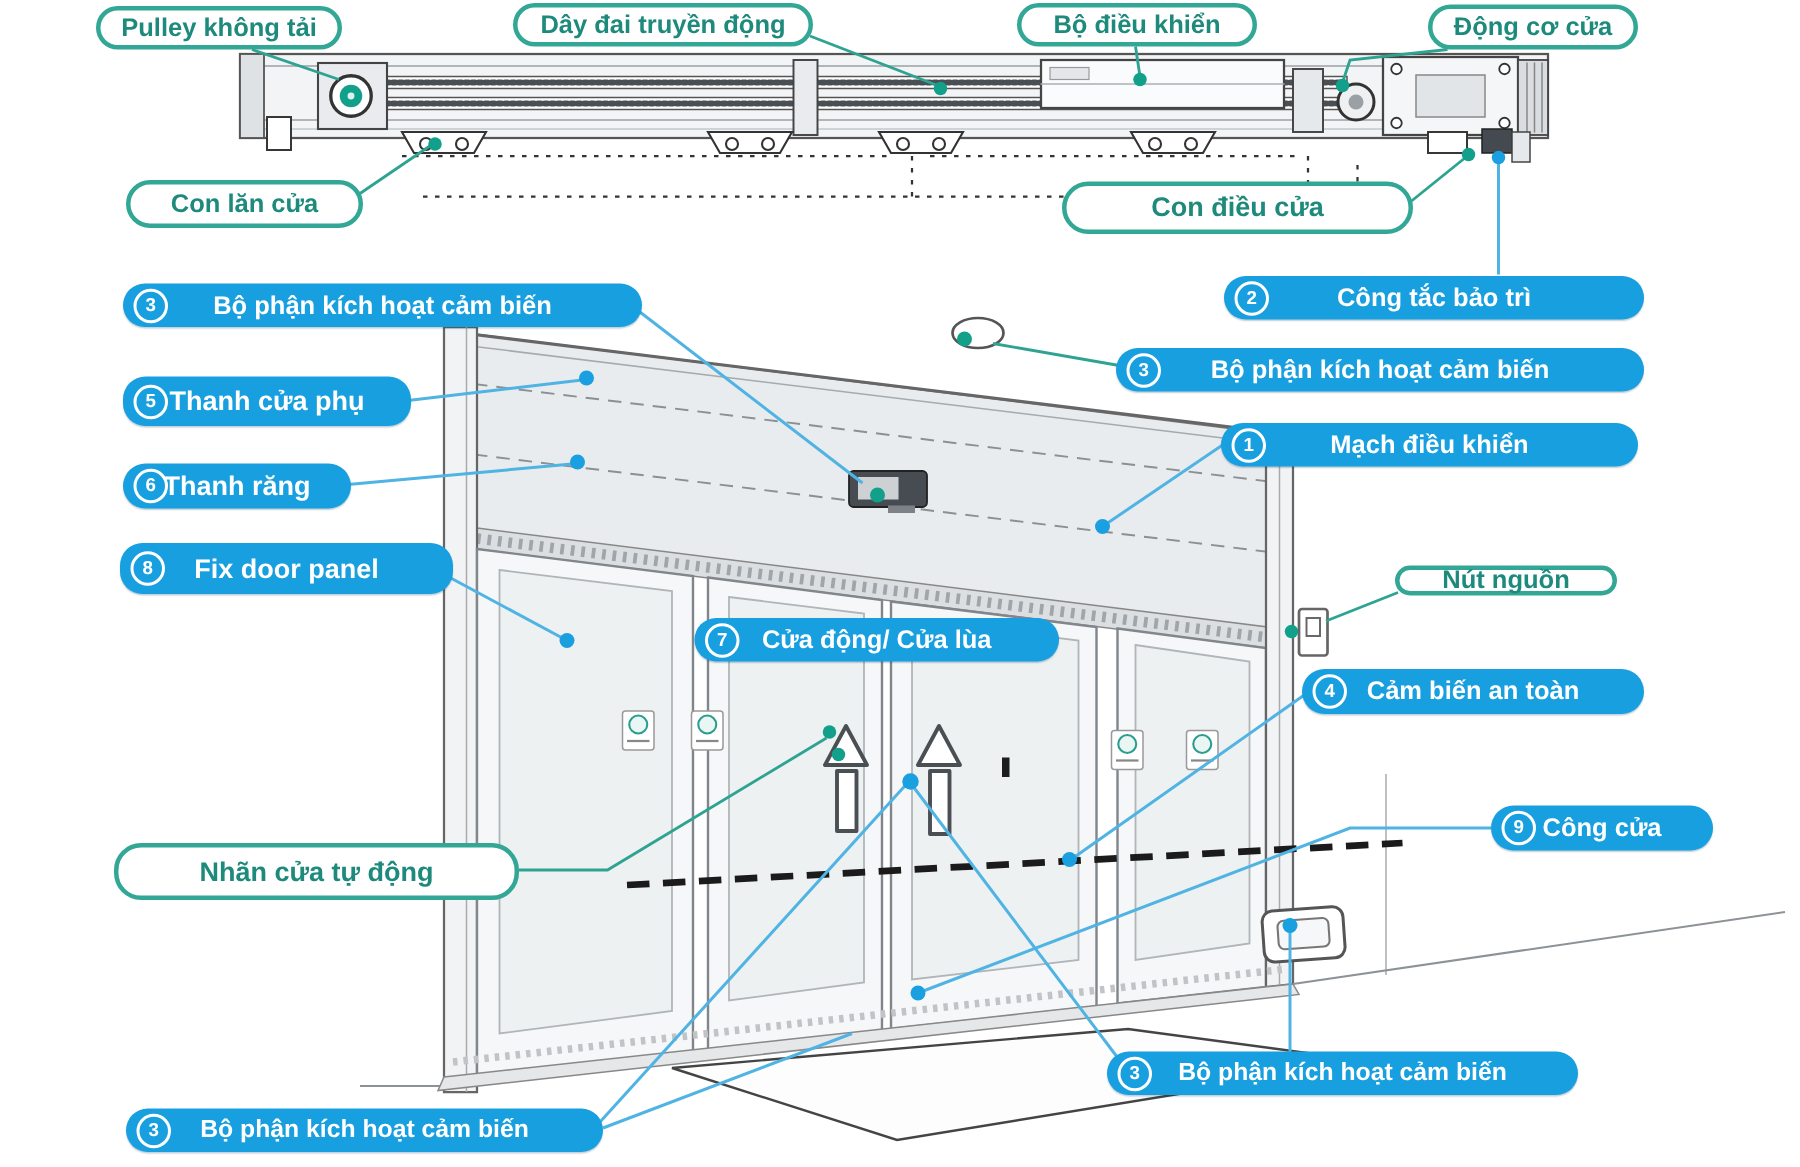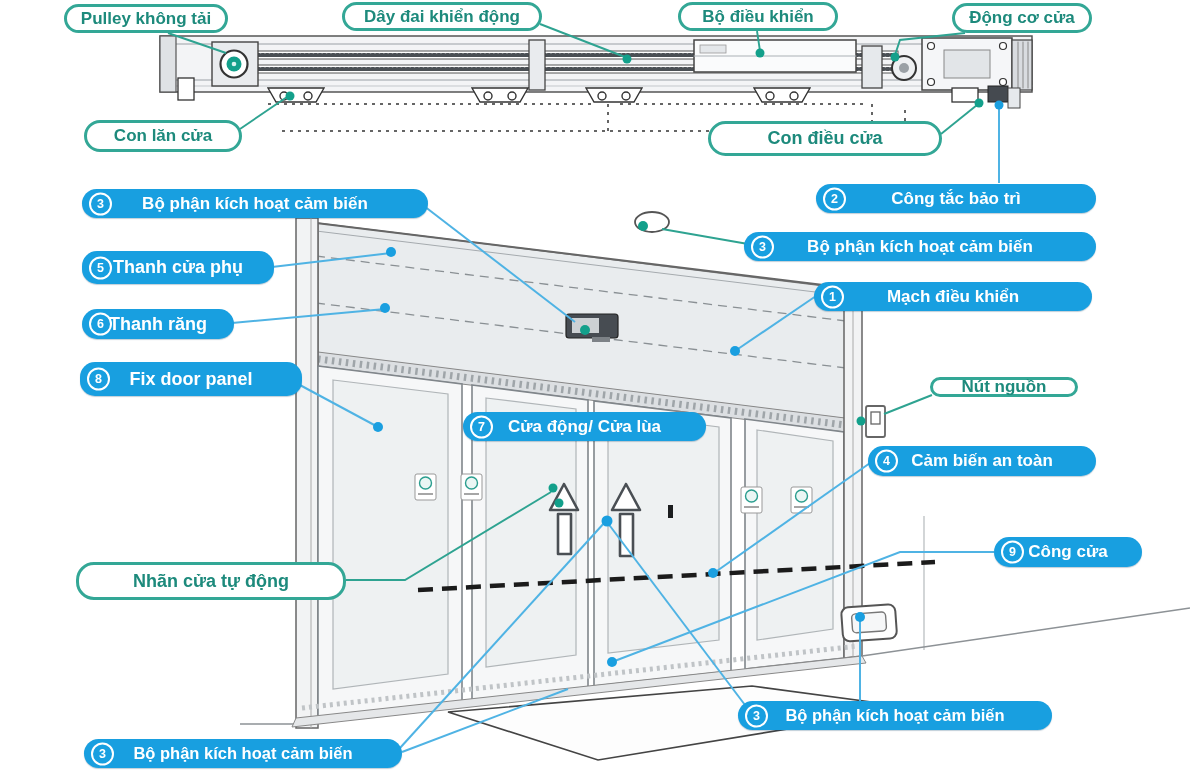--- a/index.html
+++ b/index.html
@@ -248,21 +248,21 @@
     <circle cx="553" cy="488" r="4.5" fill="#13a08b"></circle>
     <circle cx="559" cy="503" r="4.5" fill="#13a08b"></circle>
   </g>
 </svg>
 
   <div class="pill outline" style="left:64px;top:4px;width:164px;height:29px;">
     <span>Pulley không tải</span>
   </div>
 
   <div class="pill outline" style="left:342px;top:2px;width:200px;height:29px;">
-    <span>Dây đai khiển động</span>
+    <span>Dây đai truyền động</span>
   </div>
 
   <div class="pill outline" style="left:952px;top:3px;width:140px;height:30px;">
     <span>Động cơ cửa</span>
   </div>
 
   <div class="pill outline" style="left:678px;top:2px;width:160px;height:29px;">
     <span>Bộ điều khiển</span>
   </div>
 

